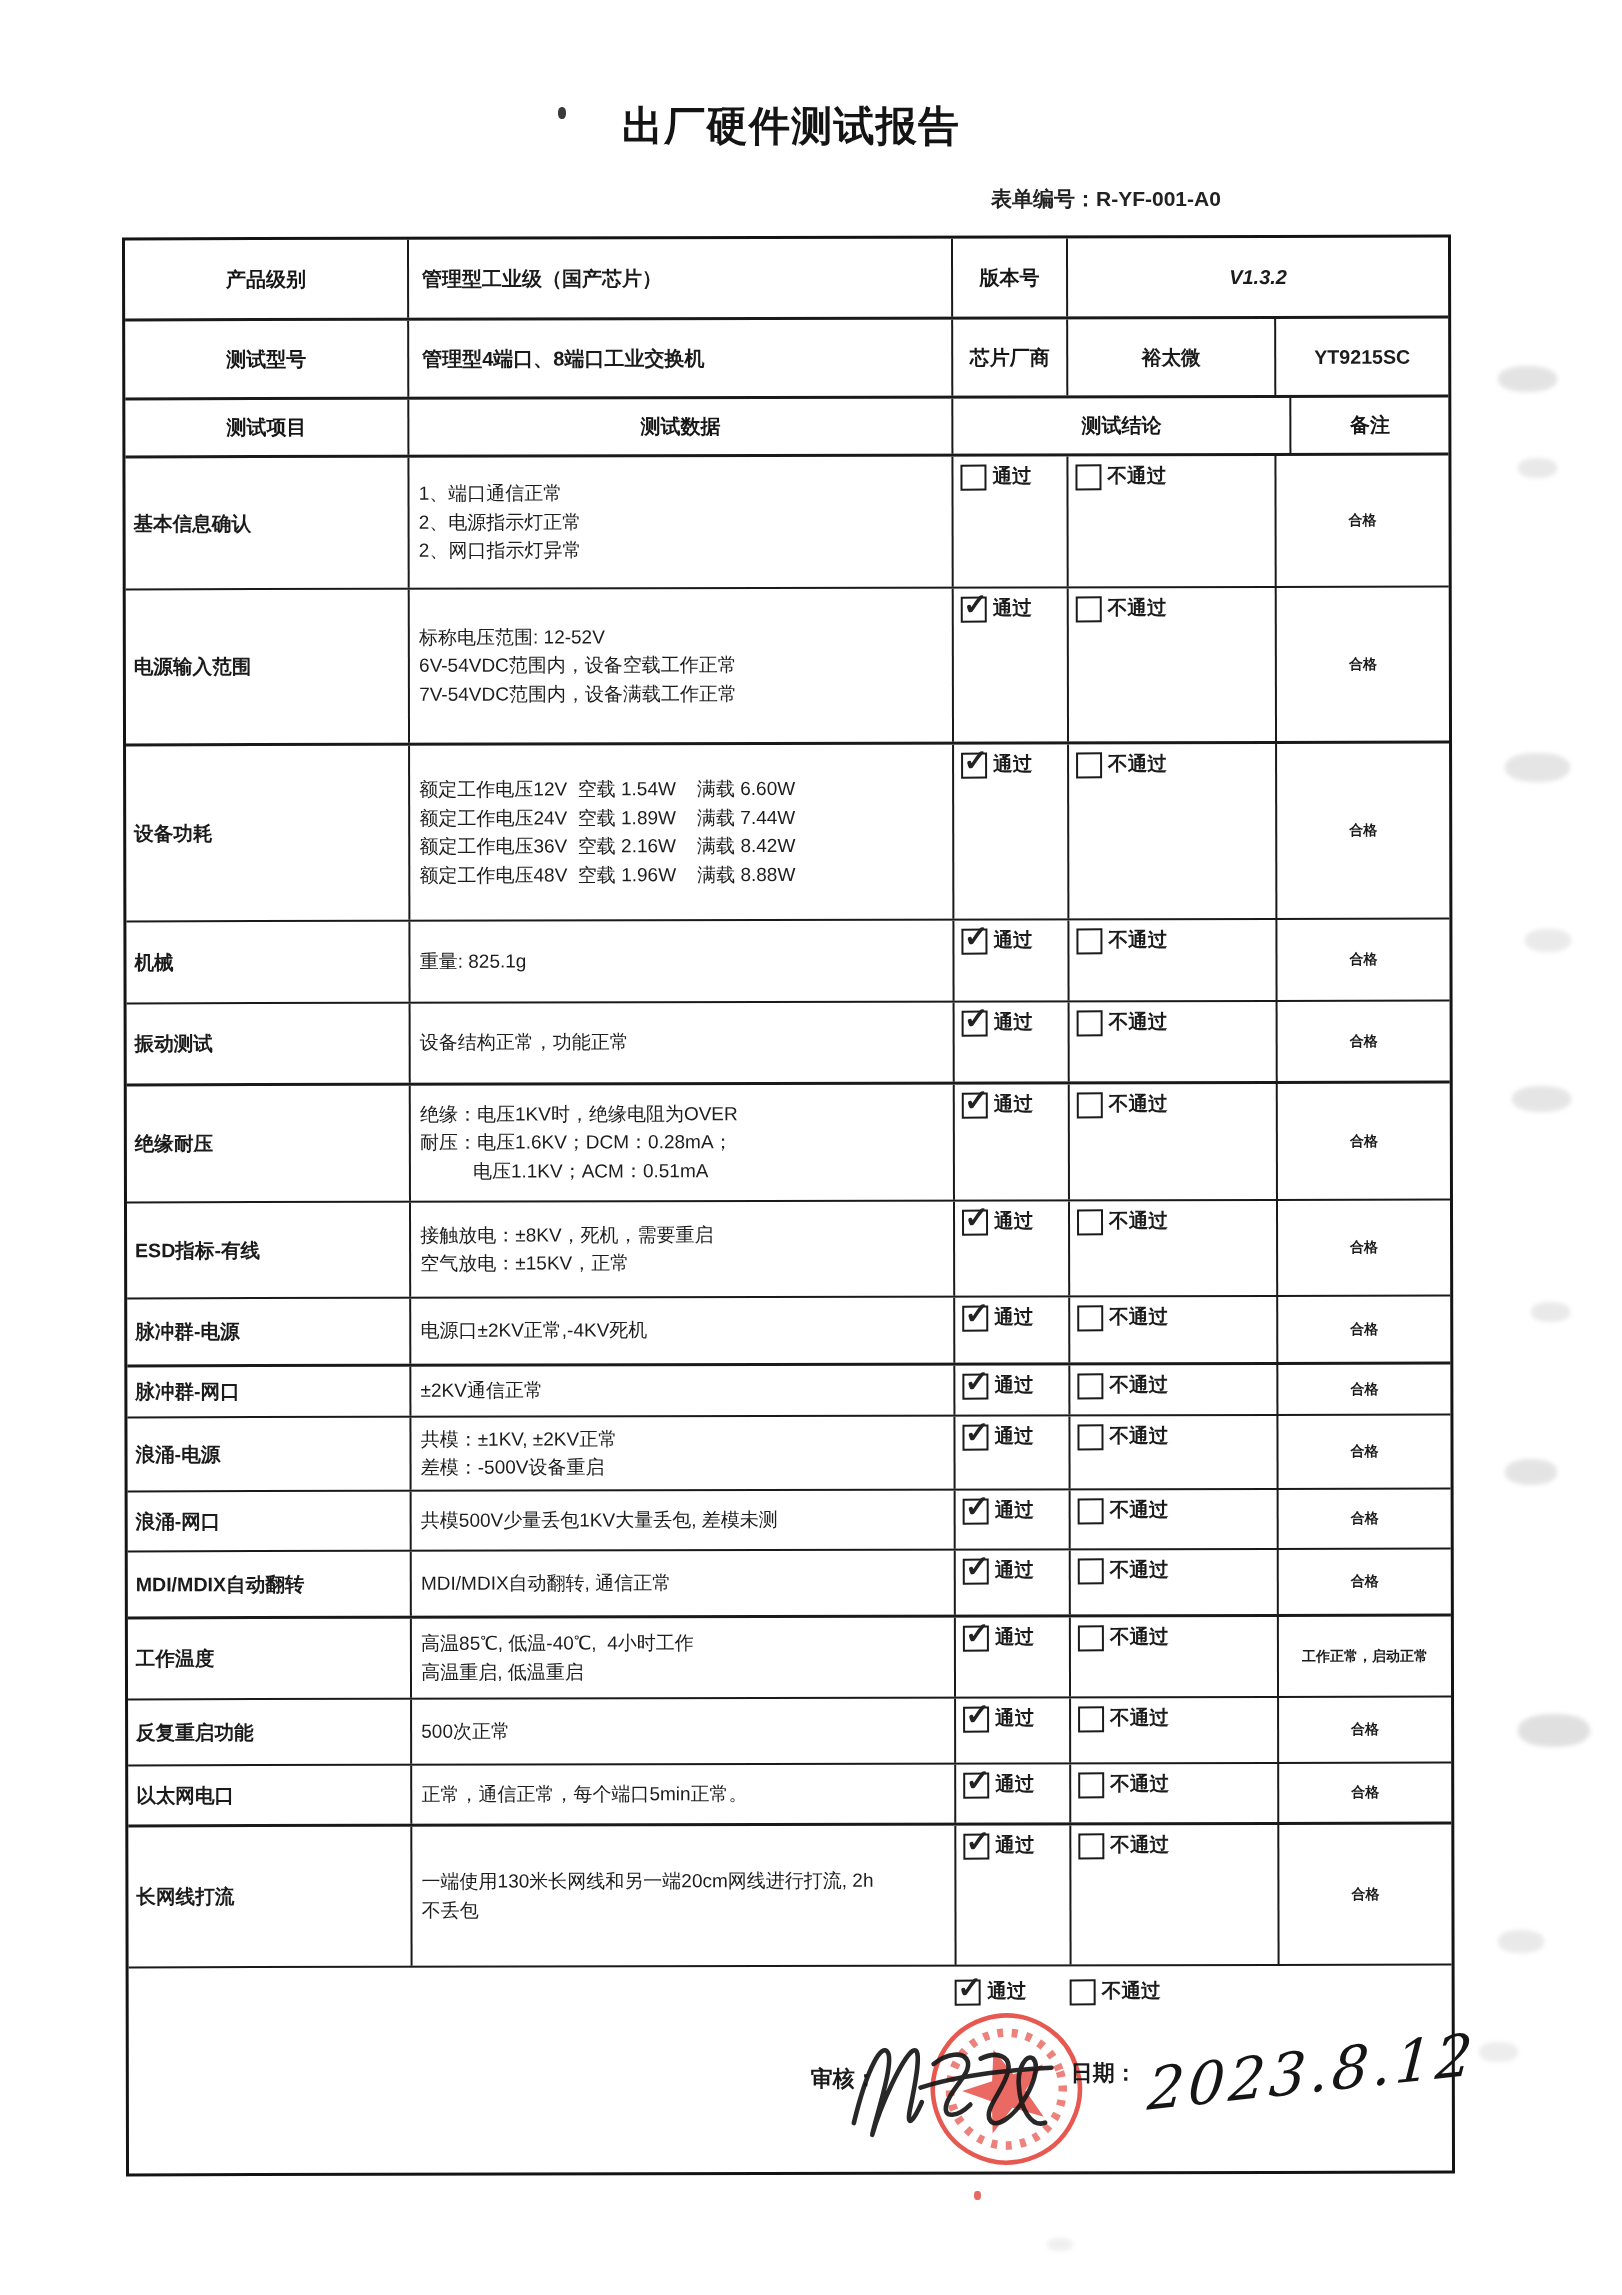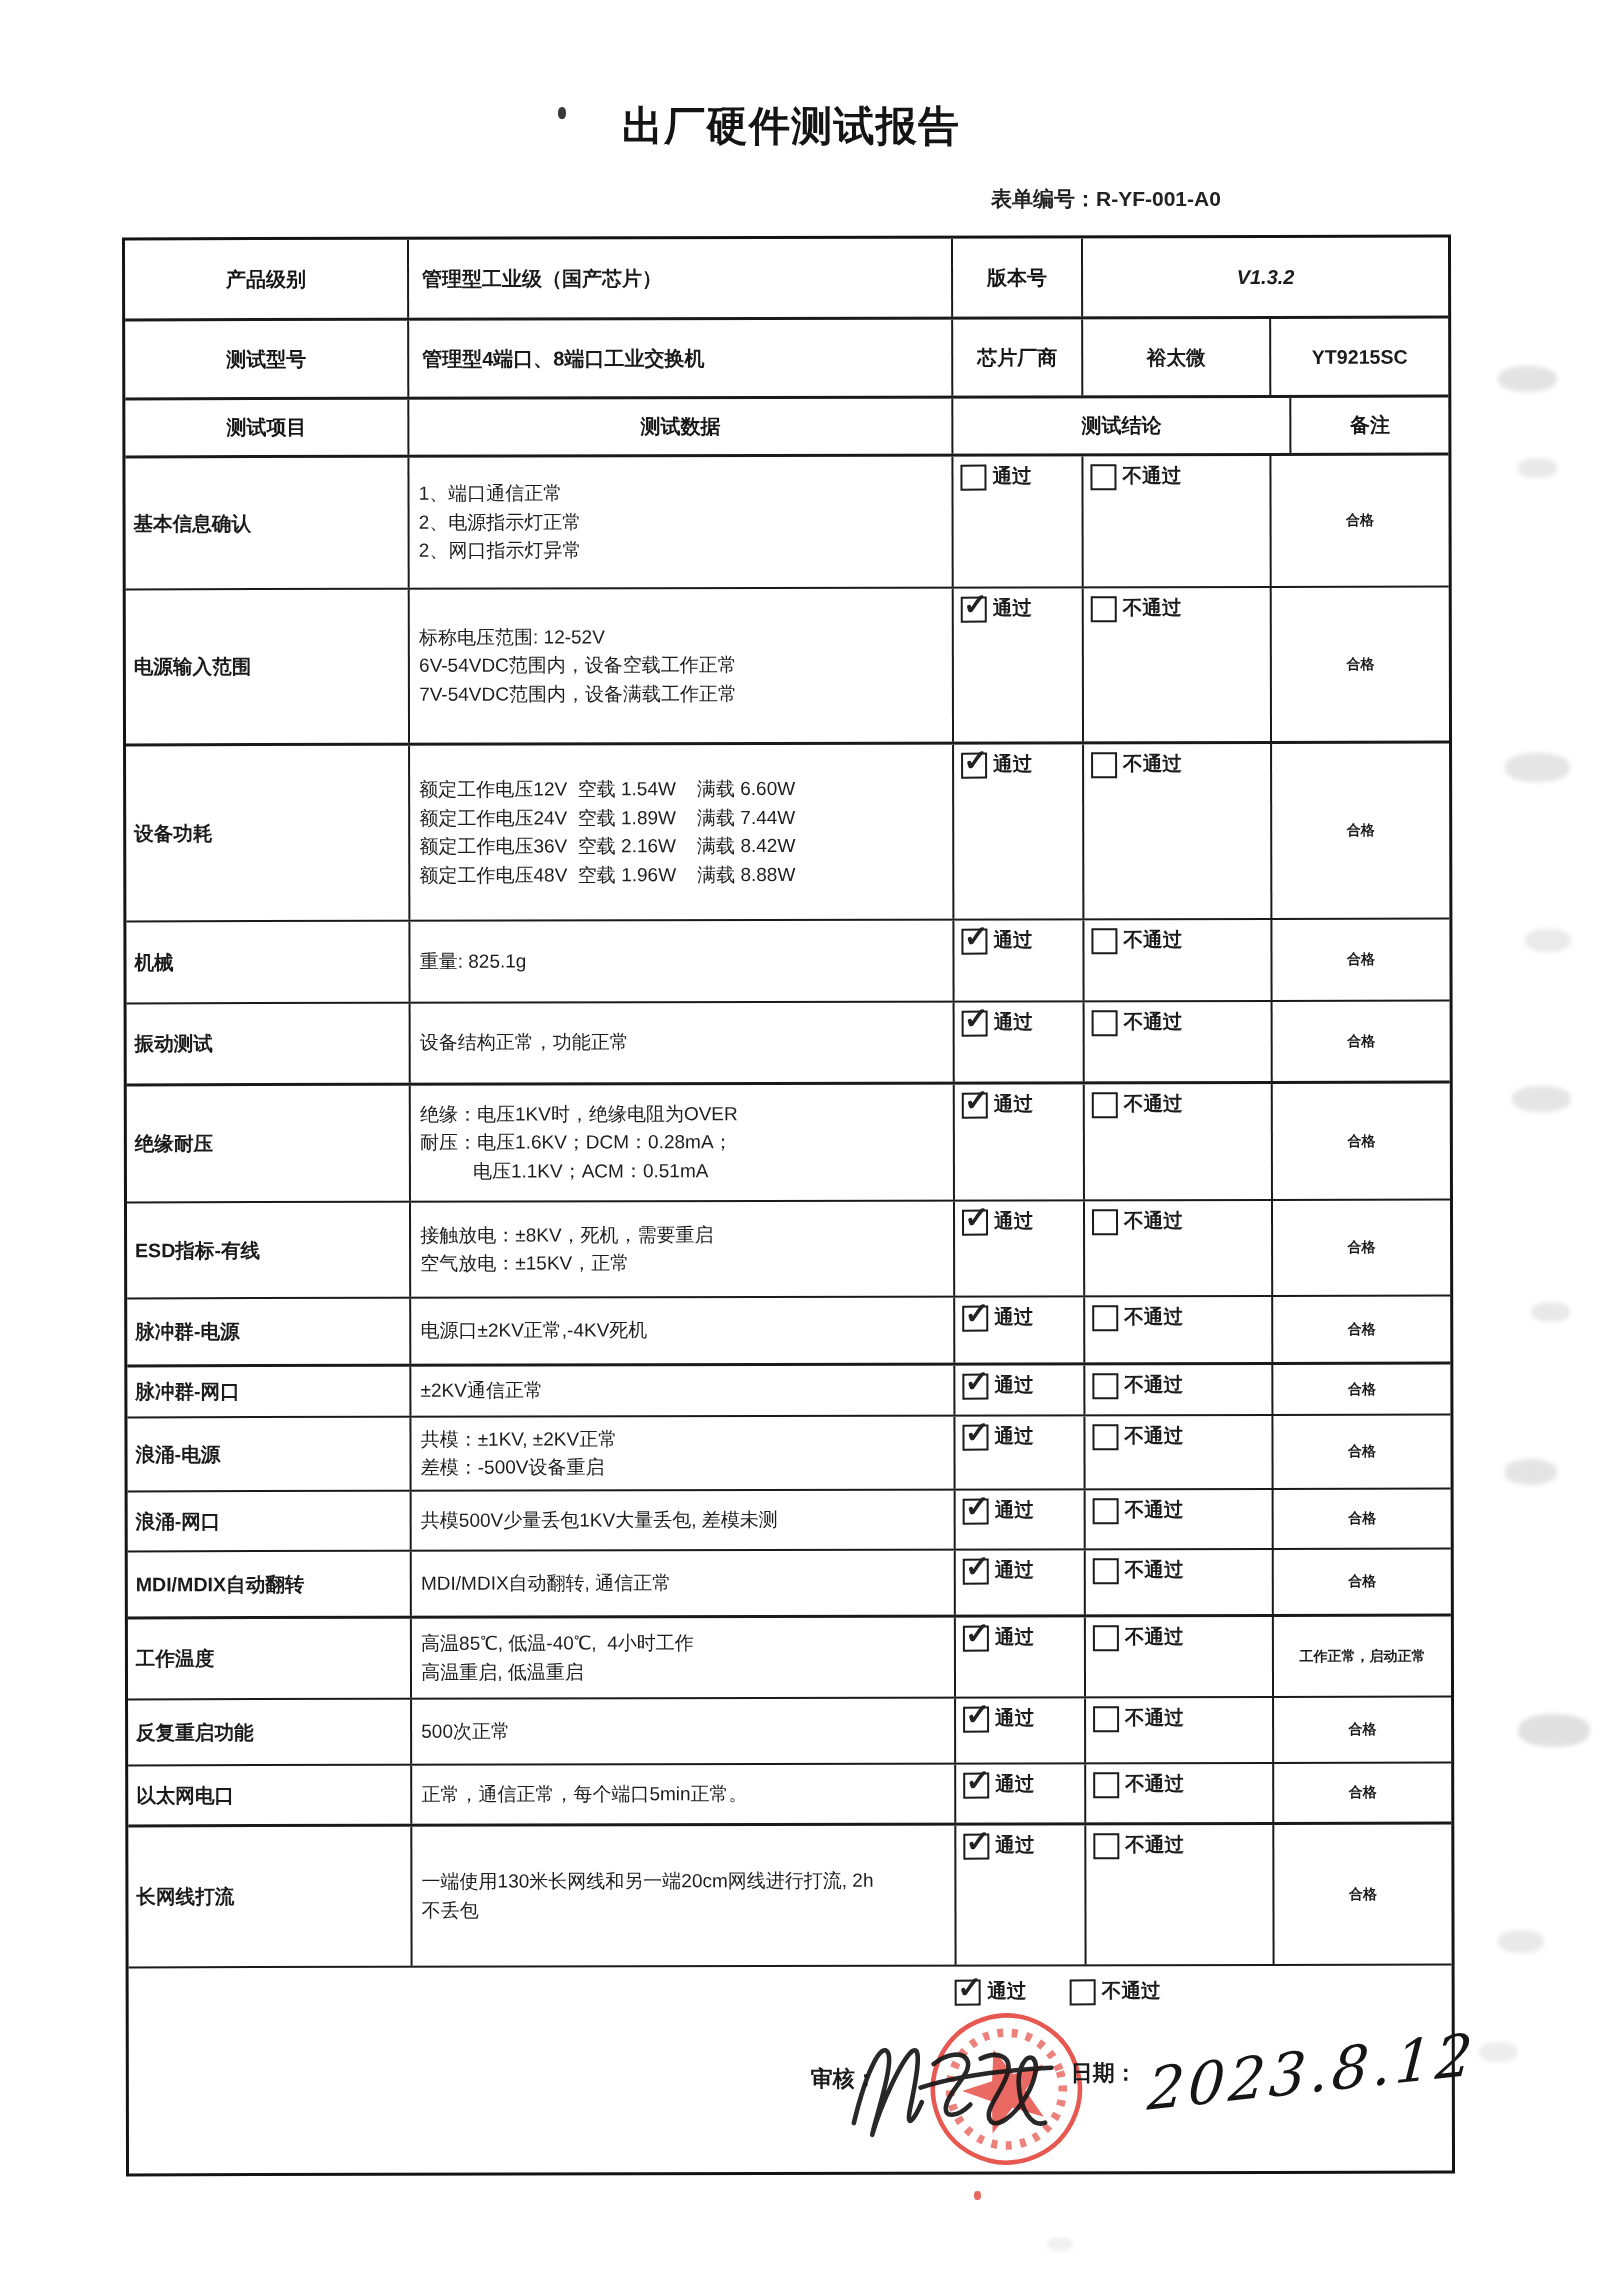--- a/index.html
+++ b/index.html
@@ -20,22 +20,22 @@
     border:3.9px solid #141414;background:#fff;transform:rotate(-0.12deg);
   }
   .trow{display:flex;box-sizing:border-box;border-top:2.6px solid #1a1a1a;}
   .trow.first{border-top:none;}
   .trow.thick{border-top-width:3.9px;}
   .cell{box-sizing:border-box;border-right:2px solid #1a1a1a;display:flex;
         align-items:center;overflow:hidden;}
   .cell.last{border-right:none;}
   .cA{width:284px;}
   .cB{width:544px;}
-  .cC{width:130px;}
-  .cD{width:188px;}
+  .cC{width:115px;}
+  .cD{width:208px;}
   .cE{flex:1;}
   .cCD{width:338px;}
   .cDE{flex:1;font-style:italic;}
   .center{justify-content:center;text-align:center;}
   .hdr{font-size:20px;font-weight:700;color:#161616;}
   .item-label{font-size:19.6px;font-weight:600;padding-left:7.9px;color:#1b1b1b;}
   .val-left{font-size:20px;font-weight:600;padding-left:13px;color:#1b1b1b;}
   .datacell{flex-direction:column;align-items:flex-start;justify-content:center;
             padding:3.9px 5.2px 3.9px 9.2px;}
   .dataline{font-size:19px;line-height:1.5;white-space:pre-wrap;color:#1d1d1d;font-weight:500;}

